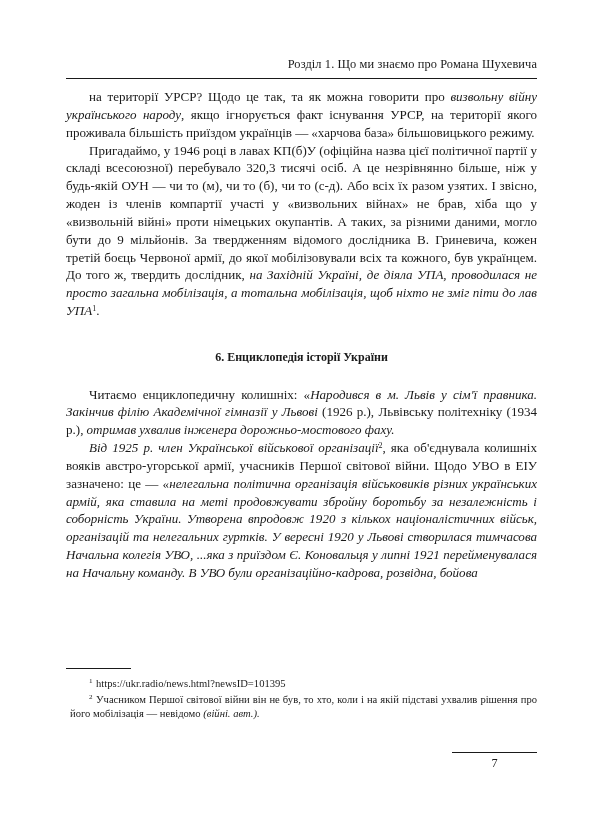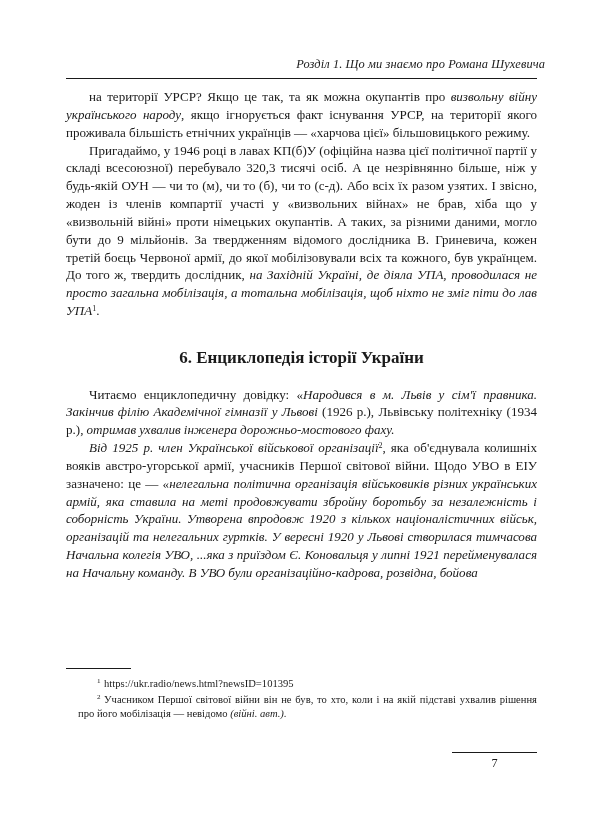--- a/index.html
+++ b/index.html
@@ -21,28 +21,27 @@
     left: 66px;
     top: 0;
     width: 471px;
     height: 833px;
   }
 
   
   .running-head {
     position: absolute;
     top: 57px;
-    left: 8px;
+    left: 0;
     width: 471px;
     text-align: right;
     font-size: 12.4px;
     letter-spacing: 0.1px;
     color: #1a1a1a;
     white-space: nowrap;
-    font-style: italic;
   }
   .head-rule {
     position: absolute;
     top: 78px;
     left: 0;
     width: 471px;
     height: 1px;
     background: #1a1a1a;
   }
 
@@ -66,21 +65,21 @@
   sup {
     font-size: 8px;
     line-height: 0;
     vertical-align: 0.52em;
   }
 
   
   .section-heading {
     margin: 0;
     padding: 0;
-    font-size: 17px;
+    font-size: 12px;
     line-height: 17.6px;
     font-weight: bold;
     text-align: center;
     padding-top: 29px;
     padding-bottom: 19px;
   }
   .section-heading .ln { display: block; }
 
   
   .footnote-area {
@@ -89,21 +88,21 @@
     left: 0;
     width: 471px;
   }
   .footnote-rule {
     width: 65px;
     height: 1px;
     background: #1a1a1a;
     margin-bottom: 8px;
   }
   p.footnote {
-    margin: 0 0 1px 12px;
+    margin: 0 0 1px 4px;
     font-size: 10.6px;
     line-height: 14.6px;
     text-align: justify;
     text-indent: 19px;
   }
   p.footnote sup {
     font-size: 7.1px;
     vertical-align: 0.55em;
     margin-right: 3.5px;
   }
@@ -135,29 +134,29 @@
 </head>
 <body>
 
 <div class="page">
 
   <div class="running-head">Розділ 1. Що ми знаємо про Романа Шухевича</div>
   <div class="head-rule"></div>
 
   <div class="body-block">
 
-    <p class="para"><span>на території УРСР? Якщо це так, та як можна окупантів про </span><i>визвольну війну українського народу</i><span>, якщо ігнорується факт існування УРСР, на території якого проживала більшість етнічних українців — «харчова цієї» більшовицького режиму.</span></p>
+    <p class="para"><span>на території УРСР? Щодо це так, та як можна говорити про </span><i>визвольну війну українського народу</i><span>, якщо ігнорується факт існування УРСР, на території якого проживала більшість приїздом українців — «харчова база» більшовицького режиму.</span></p>
 
     <p class="para"><span>Пригадаймо, у 1946 році в лавах КП(б)У (офіційна назва цієї політичної партії у складі всесоюзної) перебувало 320,3 тисячі осіб. А це незрівнянно більше, ніж у будь-якій ОУН — чи то (м), чи то (б), чи то (с-д). Або всіх їх разом узятих. І звісно, жоден із членів компартії участі у «визвольних війнах» не брав, хіба що у «визвольній війні» проти німецьких окупантів. А таких, за різними даними, могло бути до 9 мільйонів. За твердженням відомого дослідника В. Гриневича, кожен третій боєць Червоної армії, до якої мобілізовували всіх та кожного, був українцем. До того ж, твердить дослідник, </span><i>на Західній Україні, де діяла УПА, проводилася не просто загальна мобілізація, а тотальна мобілізація, щоб ніхто не зміг піти до лав УПА</i><sup>1</sup><span>.</span></p>
 
     <h2 class="section-heading">
         <span class="ln">6. Енциклопедія історії України</span>
       </h2>
 
-    <p class="para"><span>Читаємо енциклопедичну довідку: «</span><i>Народився в м. Львів у сім'ї правника. Закінчив філію Академічної гімназії у Львові</i><span> (1926 р.), Львівську політехніку (1934 р.), </span><i>отримав ухвалив інженера дорожньо-мостового фаху.</i></p>
+    <p class="para"><span>Читаємо енциклопедичну колишніх: «</span><i>Народився в м. Львів у сім'ї правника. Закінчив філію Академічної гімназії у Львові</i><span> (1926 р.), Львівську політехніку (1934 р.), </span><i>отримав ухвалив інженера дорожньо-мостового фаху.</i></p>
 
     <p class="para"><i>Від 1925 р. член Української військової організації</i><sup>2</sup><span>, яка об'єднувала колишніх вояків австро-угорської армії, учасників Першої світової війни. Щодо УВО в ЕІУ зазначено: це — «</span><i>нелегальна політична організація військовиків різних українських армій, яка ставила на меті продовжувати збройну боротьбу за незалежність і соборність України. Утворена впродовж 1920 з кількох націоналістичних військ, організацій та нелегальних гуртків. У вересні 1920 у Львові створилася тимчасова Начальна колегія УВО, ...яка з приїздом Є. Коновальця у липні 1921 перейменувалася на Начальну команду. В УВО були організаційно-кадрова, розвідна, бойова</i></p>
 
   </div>
 
   <div class="footnote-area">
     <div class="footnote-rule"></div>
 
     <p class="footnote"><sup>1</sup><span>https://ukr.radio/news.html?newsID=101395</span></p>
 

